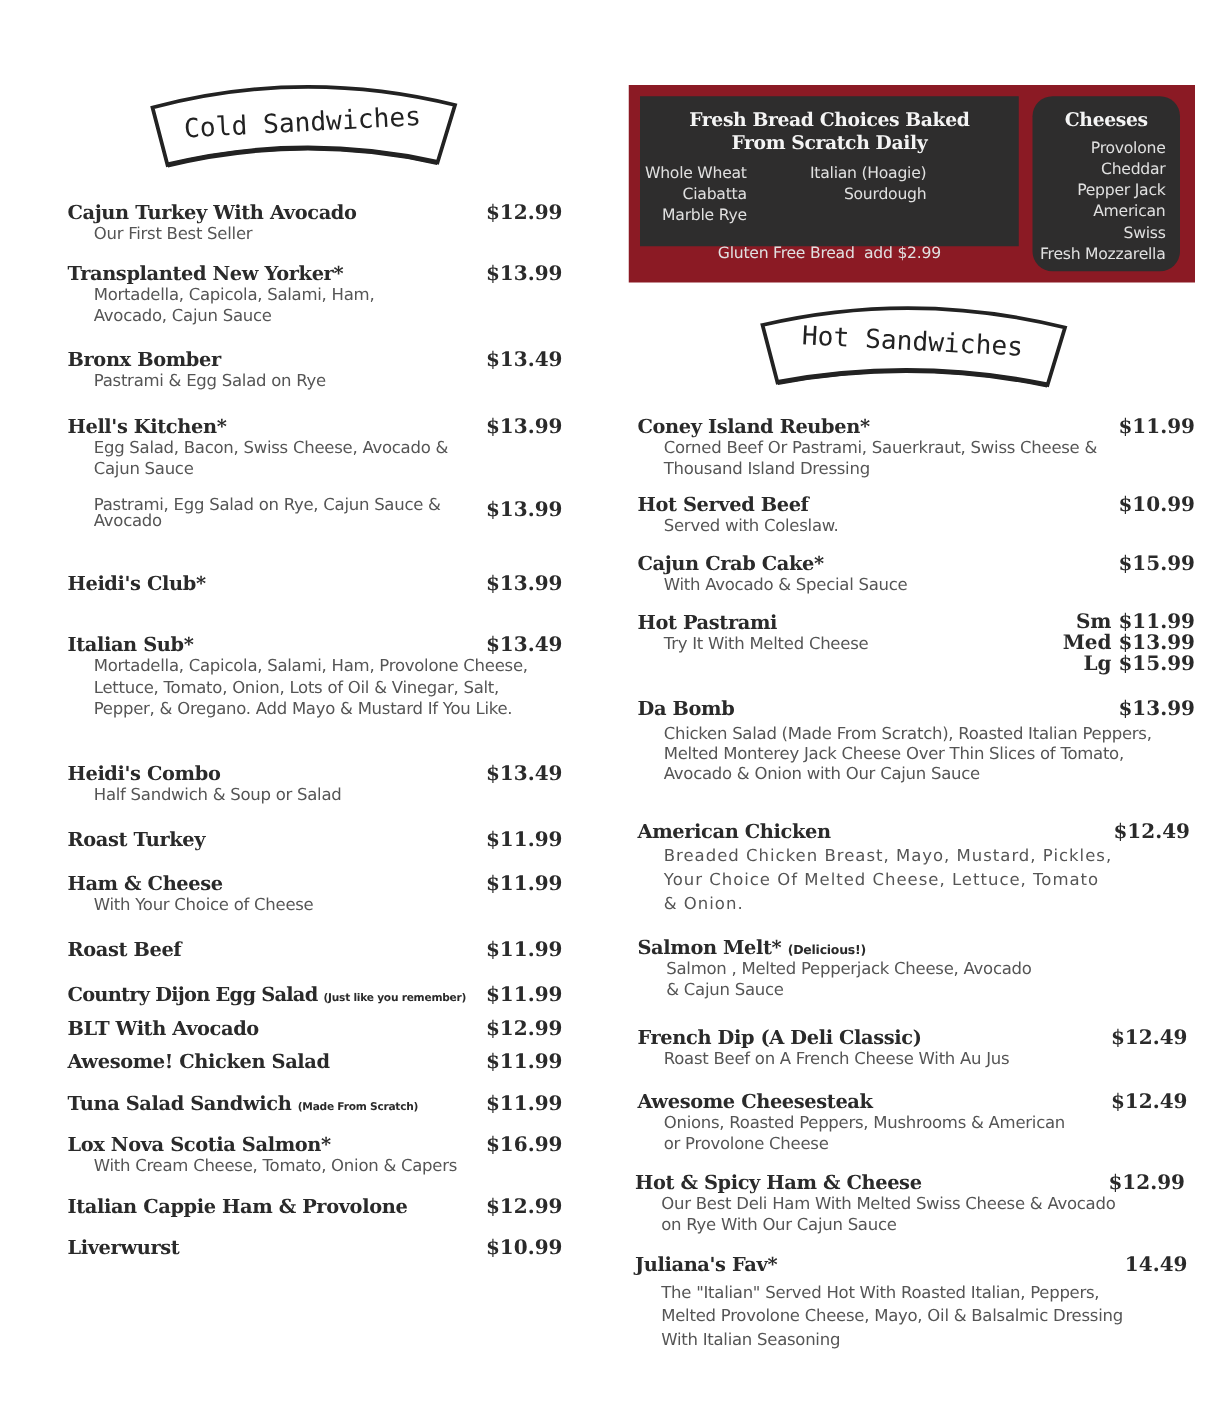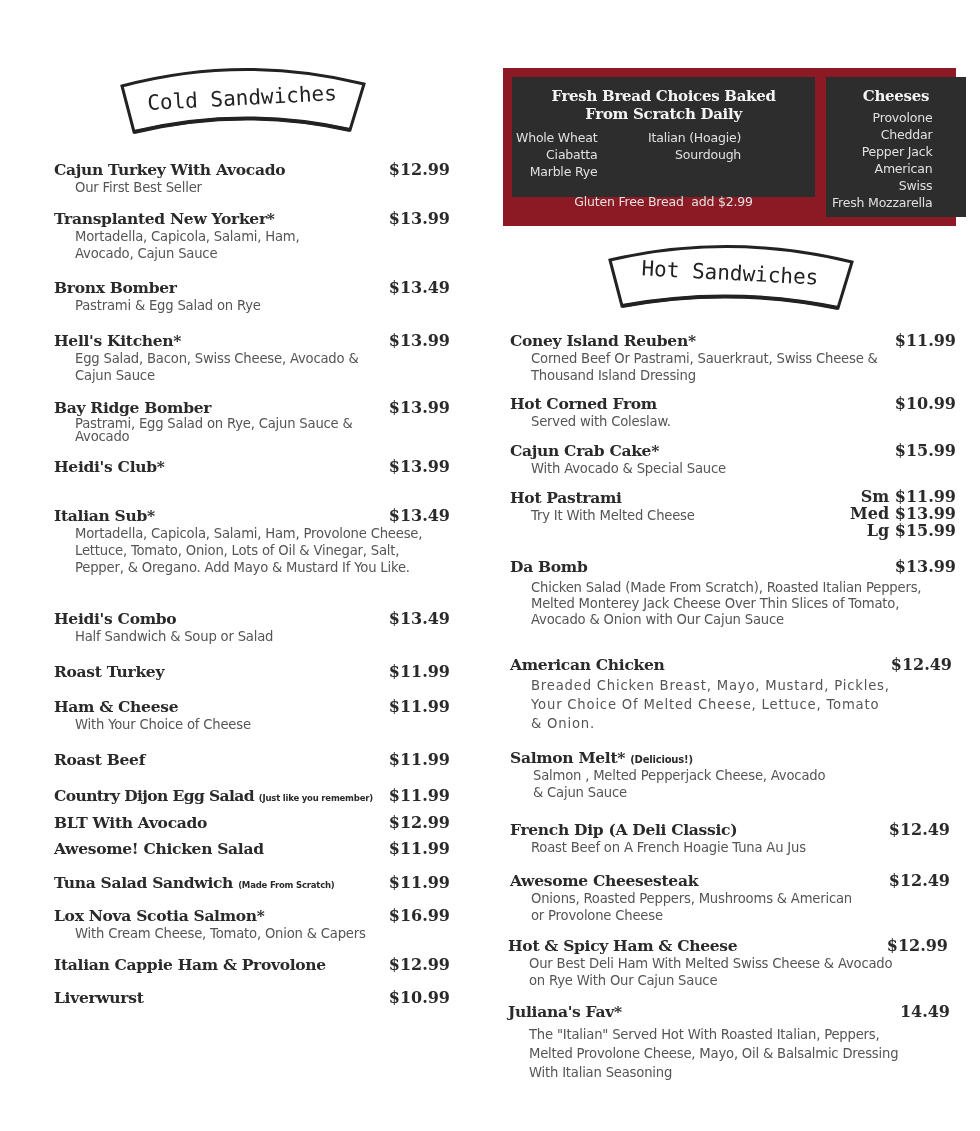--- a/index.html
+++ b/index.html
@@ -16,21 +16,21 @@
   .item .name { font-family: "DejaVu Serif", serif; font-weight: bold; font-size: 15.5px; color: #2a2a2a; letter-spacing: -0.3px; white-space: nowrap; }
   .item .note { font-family: "DejaVu Sans", sans-serif; font-weight: bold; font-size: 8.5px; letter-spacing: -0.2px; margin-top: 12px; }
   .item .price { position: absolute; right: 0; top: 0; font-family: "DejaVu Serif", serif; font-weight: bold; font-size: 16px; color: #2a2a2a; text-align: right; white-space: nowrap; }
   .item .desc { font-family: "DejaVu Sans", sans-serif; font-size: 13.2px; color: #555; line-height: 17px; letter-spacing: -0.2px; margin-left: 21px; }
   .item .desc.wide { letter-spacing: 0.8px; line-height: 19px; }
   .price-lines div { line-height: 17px; }
 
   #bread-box { position: absolute; left: 503px; top: 68px; width: 453px; height: 158px; background: #8b1a24; }
   .board { position: absolute; background: #2e2d2d; color: #e9e9e9; }
   #bread-board { left: 9px; top: 9px; width: 303px; height: 120px; }
-  #cheese-board { left: 323px; top: 9px; width: 140px; height: 140px; }
+  #cheese-board { left: 323px; top: 9px; width: 118px; height: 140px; border-radius: 16px; }
   .board-title { font-family: "DejaVu Serif", serif; font-weight: bold; font-size: 15px; text-align: center; line-height: 18px; letter-spacing: -0.3px; color: #f4f4f4; }
   .board-list { font-size: 12.5px; line-height: 17px; color: #e0e0e0; letter-spacing: -0.2px; text-align: right; }
 </style>
 </head>
 <body>
 
 <div class="banner" style="left:112px; top:58px;">
   <svg width="260" height="80" viewBox="0 0 260 80">
     <path d="M10 28 Q130 -4 252 26 L238 72 Q130 48 22 74 Z" fill="#fff" stroke="#222" stroke-width="3"></path>
     <path d="M22 74 Q130 48 238 72" fill="none" stroke="#222" stroke-width="4"></path>
@@ -53,21 +53,20 @@
       <div class="name">Bronx Bomber</div>
       <div class="price">$13.49</div>
       <div class="desc">Pastrami &amp; Egg Salad on Rye</div>
     </div>
   <div class="item" style="top:331px">
       <div class="name">Hell's Kitchen*</div>
       <div class="price">$13.99</div>
       <div class="desc" style="width:320px">Egg Salad, Bacon, Swiss Cheese, Avocado &amp; Cajun Sauce</div>
     </div>
   <div class="item" style="top:398px">
-      <div class="name">Bay Ridge Bomber</div>
       <div class="price">$13.99</div>
       <div class="desc" style="width:310px; line-height:13px">Pastrami, Egg Salad on Rye, Cajun Sauce &amp; Avocado</div>
     </div>
   <div class="item" style="top:457px">
       <div class="name">Heidi's Club*</div>
       <div class="price">$13.99</div>
     </div>
   <div class="item" style="top:506px">
       <div class="name">Italian Sub*</div>
       <div class="price">$13.49</div>
@@ -160,21 +159,21 @@
   <div class="banner-text" style="top:25px; transform:rotate(3deg);">Hot Sandwiches</div>
 </div>
 
 <div class="col" id="right-col">
   <div class="item" style="top:331px">
       <div class="name" style="padding-left:6px">Coney Island Reuben*</div>
       <div class="price">$11.99</div>
       <div class="desc" style="padding-left:6px; width:350px">Corned Beef Or Pastrami, Sauerkraut, Swiss Cheese &amp; Thousand Island Dressing</div>
     </div>
   <div class="item" style="top:394px">
-      <div class="name" style="padding-left:6px">Hot Corned From</div>
+      <div class="name" style="padding-left:6px">Hot Served Beef</div>
       <div class="price">$10.99</div>
       <div class="desc" style="padding-left:6px">Served with Coleslaw.</div>
     </div>
   <div class="item" style="top:441px">
       <div class="name" style="padding-left:6px">Cajun Crab Cake*</div>
       <div class="price">$15.99</div>
       <div class="desc" style="padding-left:6px">With Avocado &amp; Special Sauce</div>
     </div>
   <div class="item" style="top:488px">
     <div class="name" style="padding-left:6px">Hot Pastrami</div>
@@ -195,21 +194,21 @@
       <div class="price" style="right:4px">$12.49</div>
       <div class="desc wide" style="padding-left:6px; width:360px; margin-top:2px">Breaded Chicken Breast, Mayo, Mustard, Pickles, Your Choice Of Melted Cheese, Lettuce, Tomato &amp; Onion.</div>
     </div>
   <div class="item" style="top:748px">
       <div class="name" style="padding-left:6px"><span>Salmon Melt*</span> <span class="note" style="font-size:10px">(Delicious!)</span></div>
       <div class="desc" style="padding-left:8px; width:300px">Salmon , Melted Pepperjack Cheese, Avocado &amp; Cajun Sauce</div>
     </div>
   <div class="item" style="top:820px">
       <div class="name" style="padding-left:6px">French Dip (A Deli Classic)</div>
       <div class="price" style="right:6px">$12.49</div>
-      <div class="desc" style="padding-left:6px">Roast Beef on A French Hoagie Tuna Au Jus</div>
+      <div class="desc" style="padding-left:6px">Roast Beef on A French Cheese With Au Jus</div>
     </div>
   <div class="item" style="top:871px">
       <div class="name" style="padding-left:6px">Awesome Cheesesteak</div>
       <div class="price" style="right:6px">$12.49</div>
       <div class="desc" style="padding-left:6px; width:330px">Onions, Roasted Peppers, Mushrooms &amp; American or Provolone Cheese</div>
     </div>
   <div class="item" style="top:936px">
       <div class="name" style="padding-left:4px">Hot &amp; Spicy Ham &amp; Cheese</div>
       <div class="price" style="right:8px">$12.99</div>
       <div class="desc" style="padding-left:4px; width:380px">Our Best Deli Ham With Melted Swiss Cheese &amp; Avocado on Rye With Our Cajun Sauce</div>

